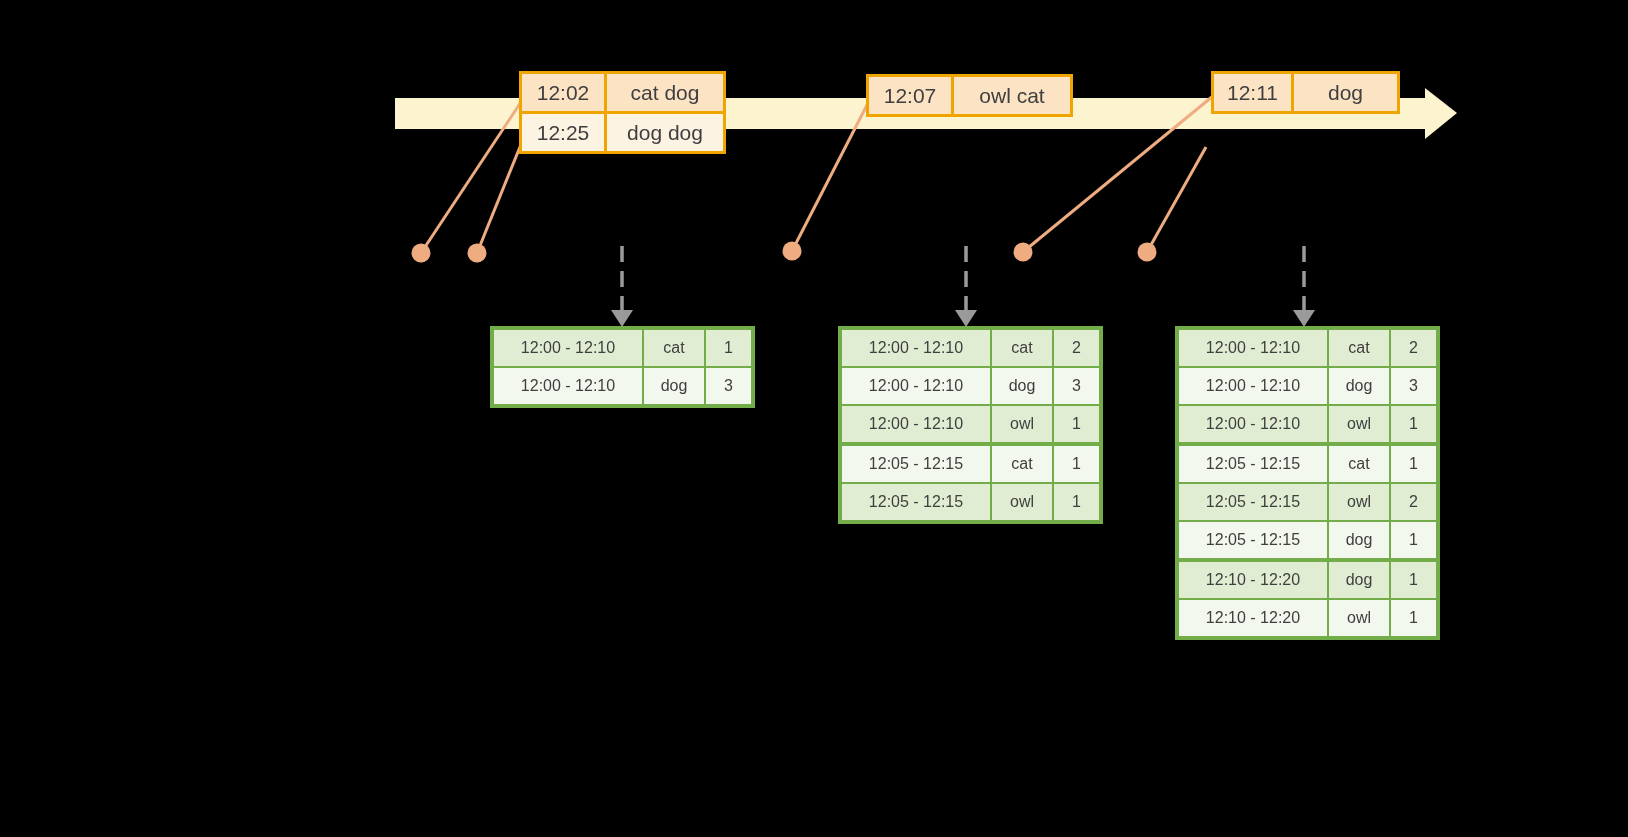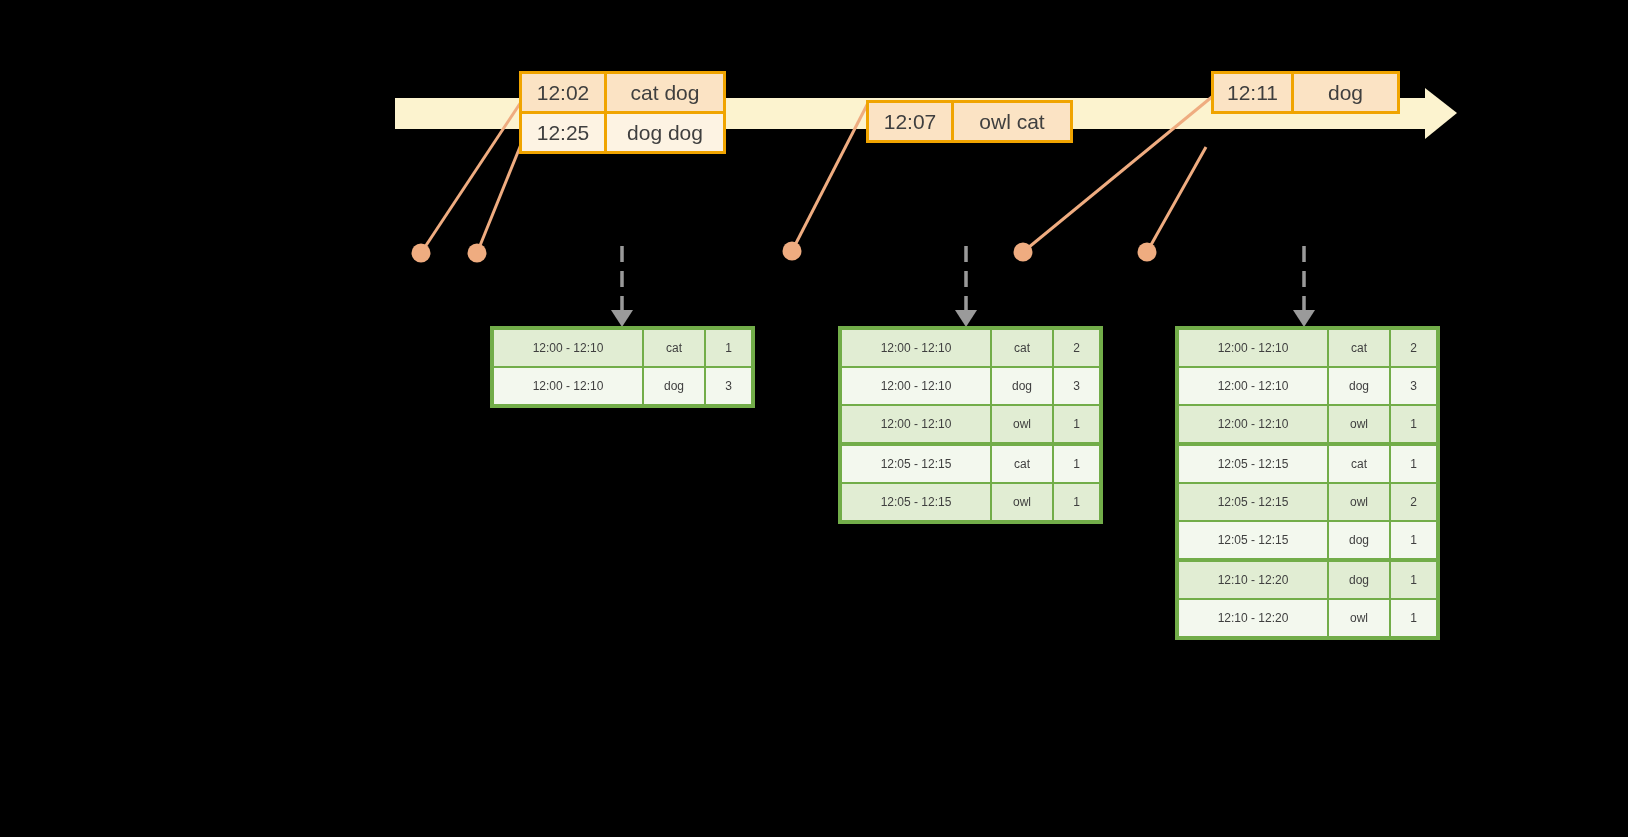--- a/index.html
+++ b/index.html
@@ -12,28 +12,28 @@
   table { border-collapse:collapse; position:absolute; z-index:2; table-layout:fixed; }
   td { padding:0; text-align:center; vertical-align:middle; color:#3F3F3F; }
 
   
   .etable td { border:3px solid #F0A400; font-size:21px; height:37px; }
   .etable .c-time  { width:82px; }
   .etable .c-words { width:116px; }
   .etable tr:nth-child(1) td { background:#FBE3C4; }
   .etable tr:nth-child(2) td { background:#FDF3E3; }
   #etable1 { left:519px; top:61px; }
-  #etable2 { left:866px; top:90px; }
+  #etable2 { left:866px; top:64px; }
   #etable3 { left:1211px; top:61px; }
   #etable3 .c-time  { width:77px;text-align:center; }
   #etable3 .c-words { width:103px; }
 
   
   .gtable { border:4px solid #72AD49; }
-  .gtable td { border:2px solid #72AD49; font-size:12px; height:36px; }
+  .gtable td { border:2px solid #72AD49; font-size:16px; height:36px; }
   .gtable .c-window { width:148px; }
   .gtable .c-animal { width:60px; }
   .gtable .c-count  { width:45px; }
   .gtable tr:nth-child(odd)  td { background:#E1EDD3; }
   .gtable tr:nth-child(even) td { background:#F3F8EE; }
   .gtable tr.group-start td { border-top-width:4px; }
   #gtable1 { left:490px; top:316px; }
   #gtable2 { left:838px; top:316px; }
   #gtable3 { left:1175px; top:316px; }
 </style>

